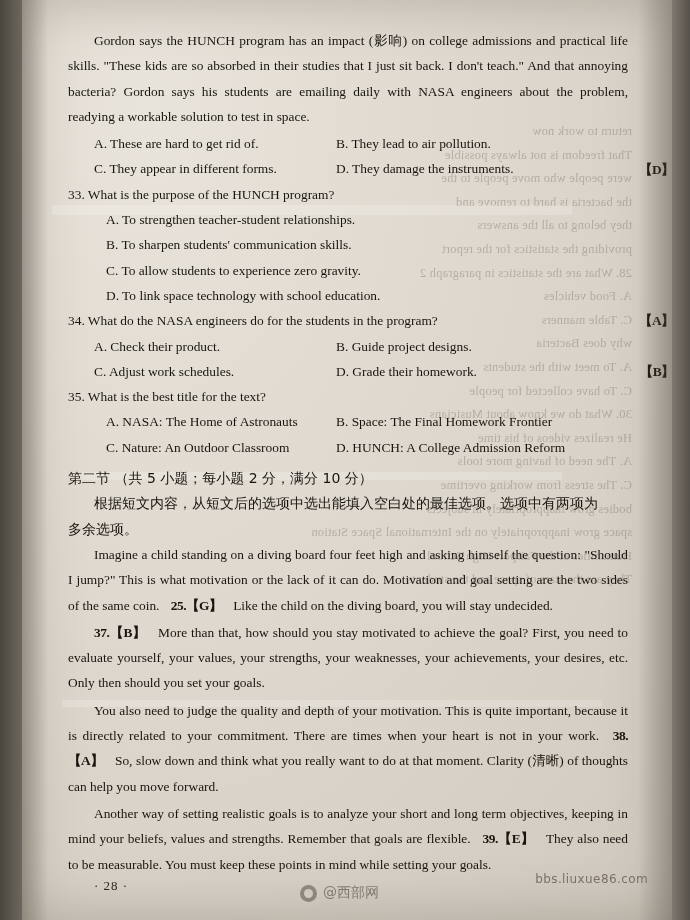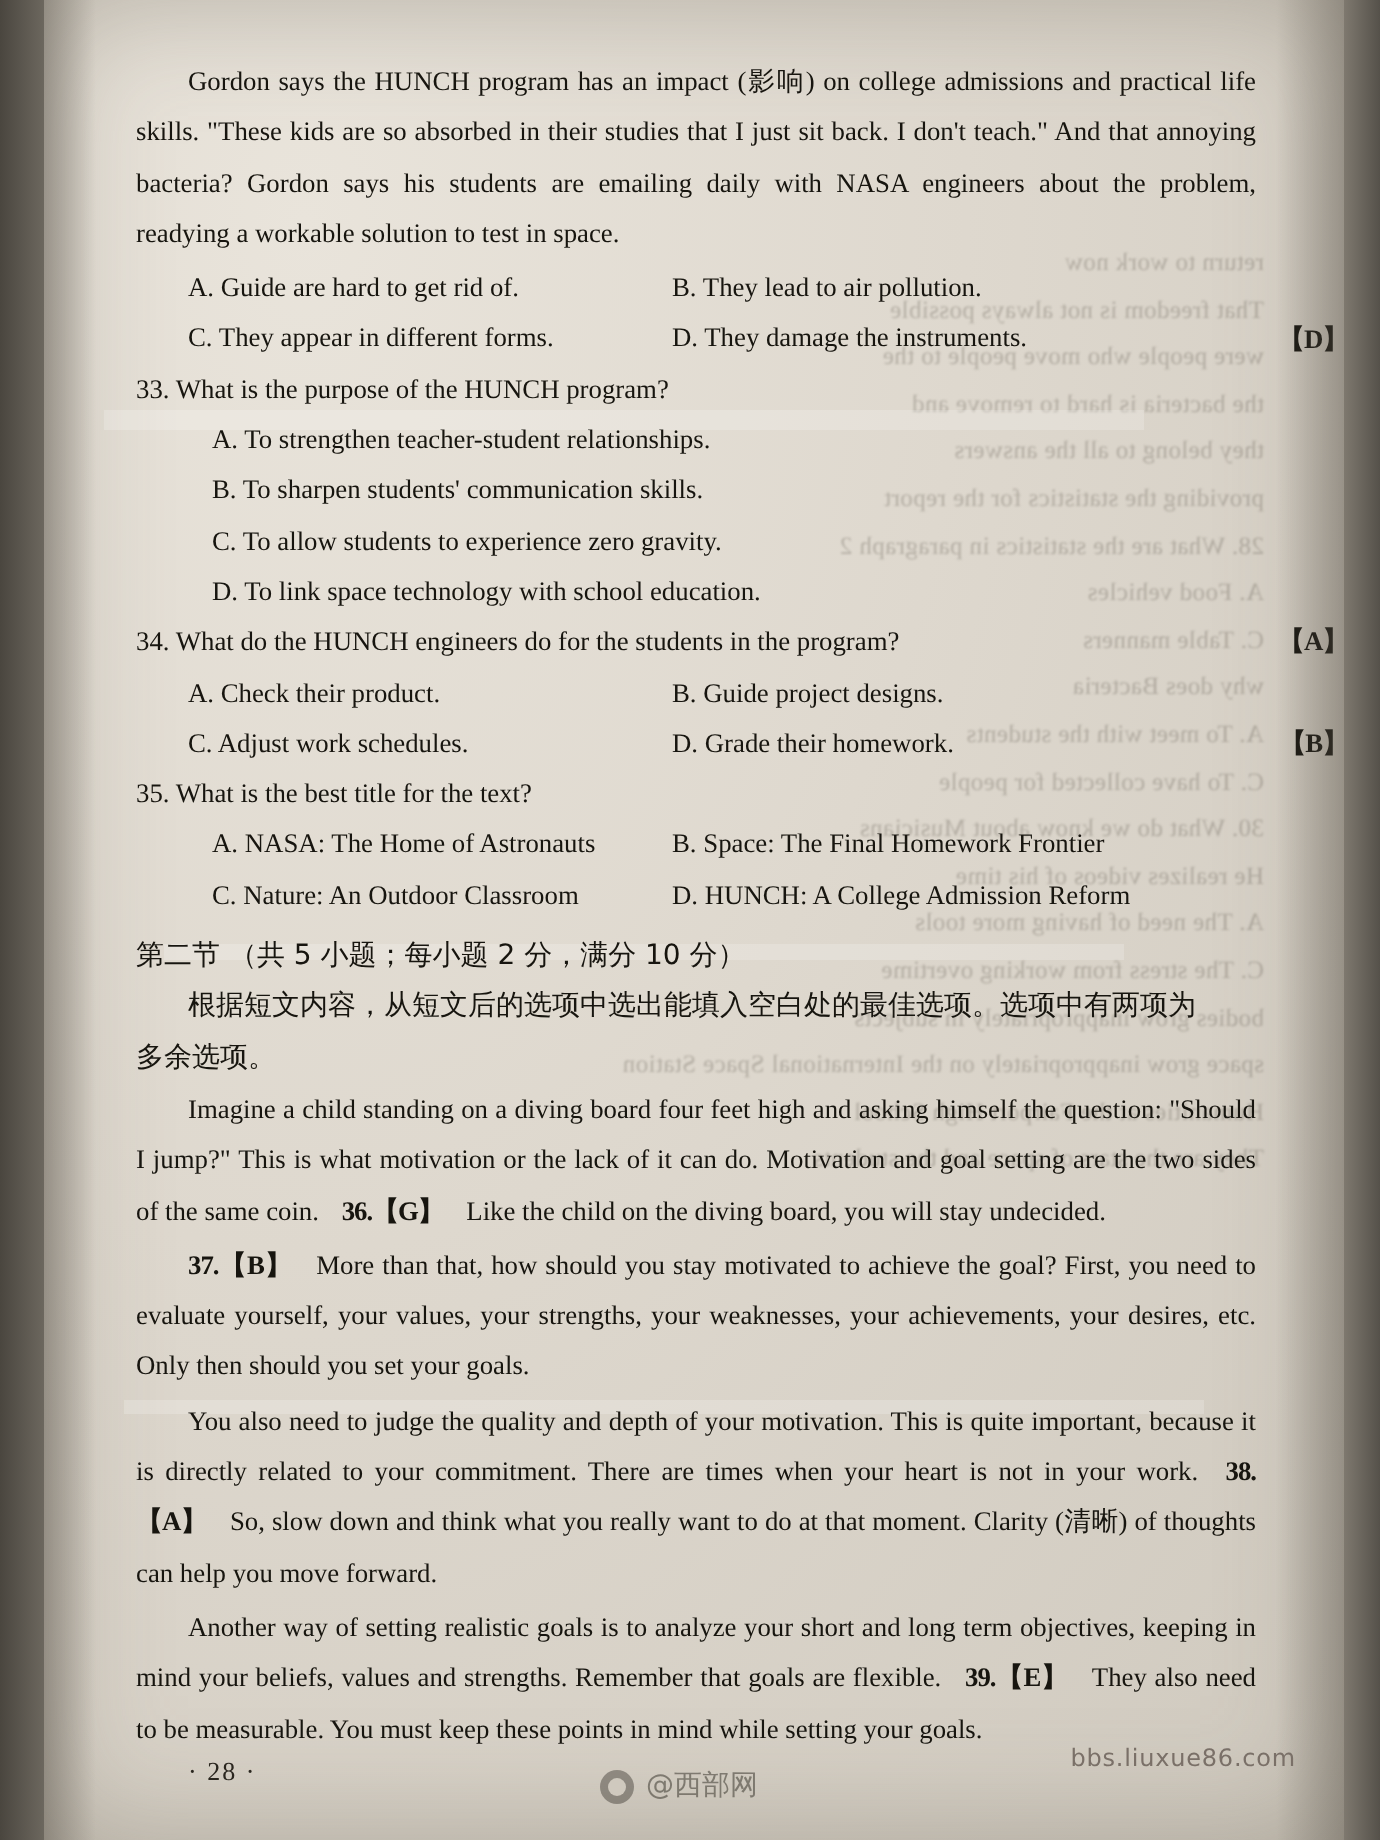--- a/index.html
+++ b/index.html
@@ -210,21 +210,21 @@
     <div class="smudge" style="left:30px;top:205px;width:520px;height:10px;"></div>
     <div class="smudge" style="left:60px;top:472px;width:480px;height:8px;"></div>
     <div class="smudge" style="left:40px;top:700px;width:540px;height:7px;"></div>
 
     <div class="content">
 
       <p class="para">Gordon says the HUNCH program has an impact (影响) on college admissions and practical life skills. "These kids are so absorbed in their studies that I just sit back. I don't teach." And that annoying bacteria? Gordon says his students are emailing daily with NASA engineers about the problem, readying a workable solution to test in space.</p>
 
       <div class="opts">
         <div class="opt-row">
-          <div class="opt-a">A. Guide are hard to get rid of.</div>
+          <div class="opt-a">A. These are hard to get rid of.</div>
           <div class="opt-b">B. They lead to air pollution.</div>
         </div>
         <div class="opt-row">
           <div class="opt-a">C. They appear in different forms.</div>
           <div class="opt-b">D. They damage the instruments.</div>
         </div>
       </div>
 
       <div class="q">
         <span class="qtext">33.</span>
@@ -233,21 +233,21 @@
       </div>
       <div class="opts">
         <div class="opt-single">A. To strengthen teacher-student relationships.</div>
         <div class="opt-single">B. To sharpen students' communication skills.</div>
         <div class="opt-single">C. To allow students to experience zero gravity.</div>
         <div class="opt-single">D. To link space technology with school education.</div>
       </div>
 
       <div class="q">
         <span class="qtext">34.</span>
-        <span class="qtext">What do the HUNCH engineers do for the students in the program?</span>
+        <span class="qtext">What do the NASA engineers do for the students in the program?</span>
         <span class="ans">【A】</span>
       </div>
       <div class="opts">
         <div class="opt-row">
           <div class="opt-a">A. Check their product.</div>
           <div class="opt-b">B. Guide project designs.</div>
         </div>
         <div class="opt-row">
           <div class="opt-a">C. Adjust work schedules.</div>
           <div class="opt-b">D. Grade their homework.</div>
@@ -269,21 +269,21 @@
           <div class="opt-b">D. HUNCH: A College Admission Reform</div>
         </div>
       </div>
 
       <div class="sec-head cn">第二节 （共 5 小题；每小题 2 分，满分 10 分）</div>
       <div class="cn" style="text-indent:26px;">根据短文内容，从短文后的选项中选出能填入空白处的最佳选项。选项中有两项为</div>
       <div class="cn">多余选项。</div>
 
       <p class="para">
         <span>Imagine a child standing on a diving board four feet high and asking himself the question: "Should I jump?" This is what motivation or the lack of it can do. Motivation and goal setting are the two sides of the same coin.</span>
-        <span class="answer-inline" style="margin:0 8px;">36.【G】</span>
+        <span class="answer-inline" style="margin:0 8px;">25.【G】</span>
         <span>Like the child on the diving board, you will stay undecided.</span>
       </p>
 
       <p class="para">
         <span class="answer-inline" style="margin-right:8px;">37.【B】</span>
         <span>More than that, how should you stay motivated to achieve the goal? First, you need to evaluate yourself, your values, your strengths, your weaknesses, your achievements, your desires, etc. Only then should you set your goals.</span>
       </p>
 
       <p class="para">
         <span>You also need to judge the quality and depth of your motivation. This is quite important, because it is directly related to your commitment. There are times when your heart is not in your work.</span>

